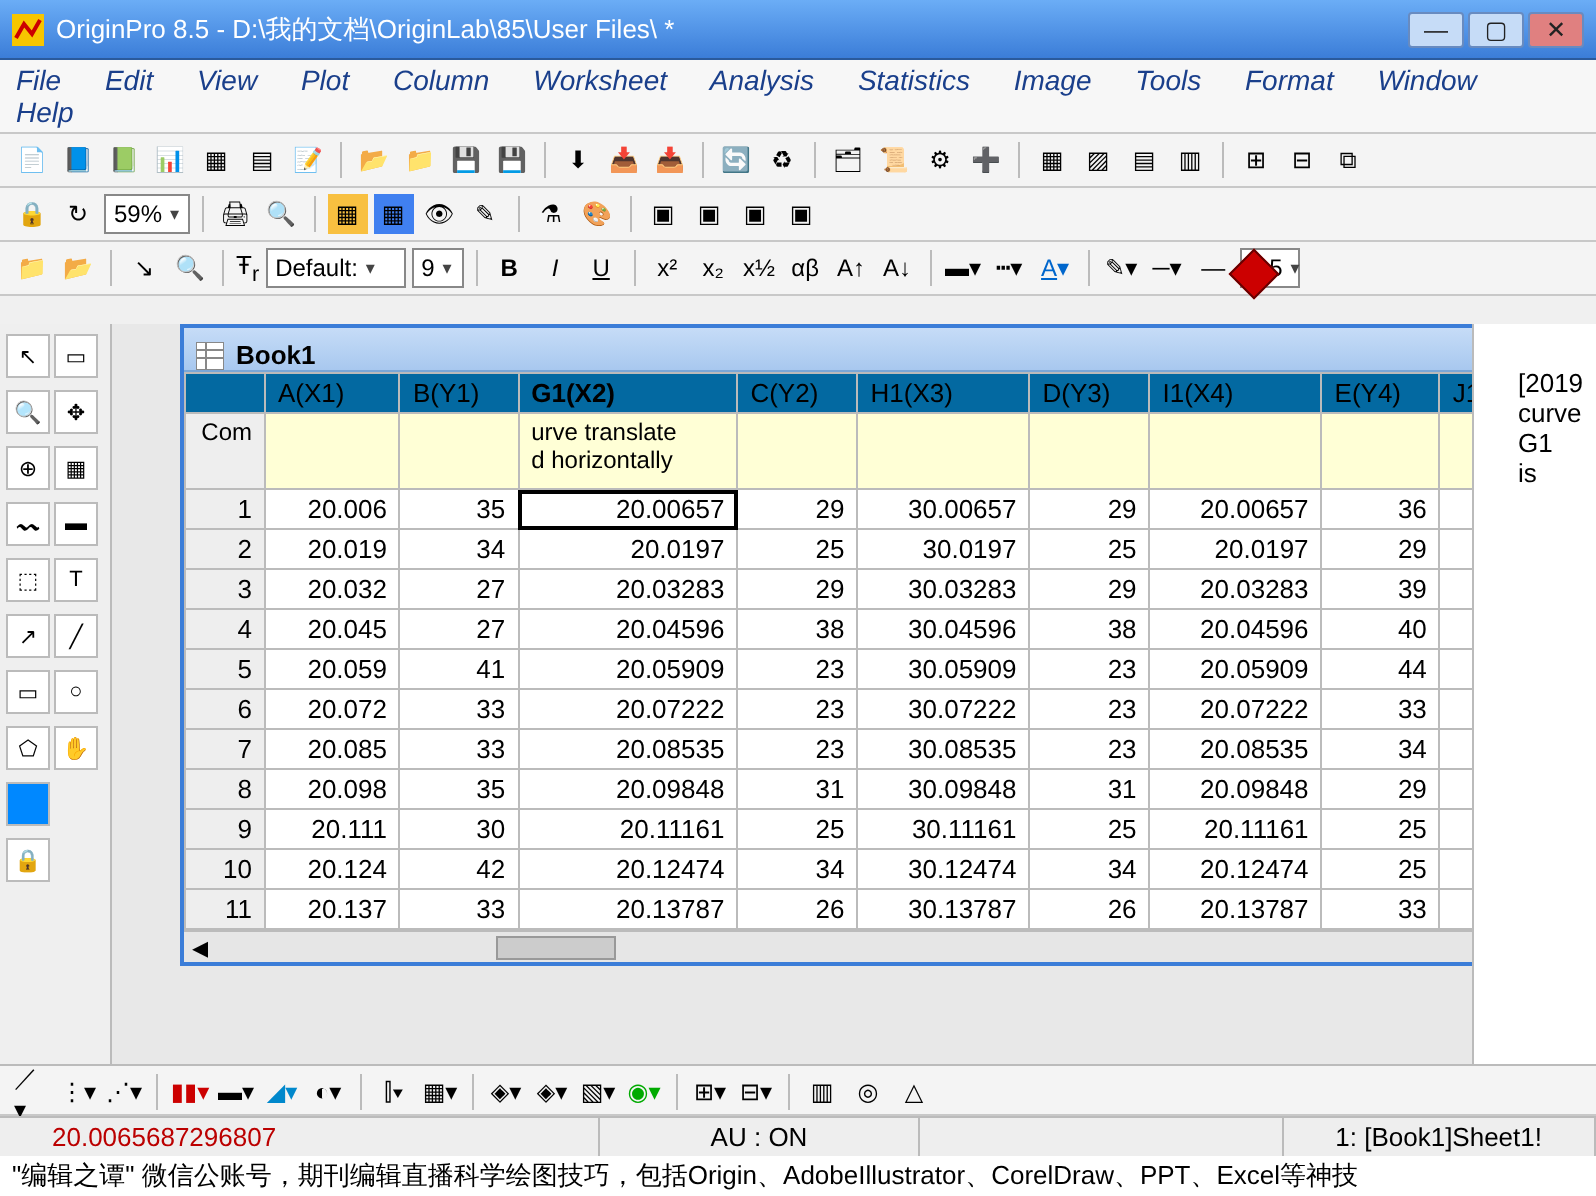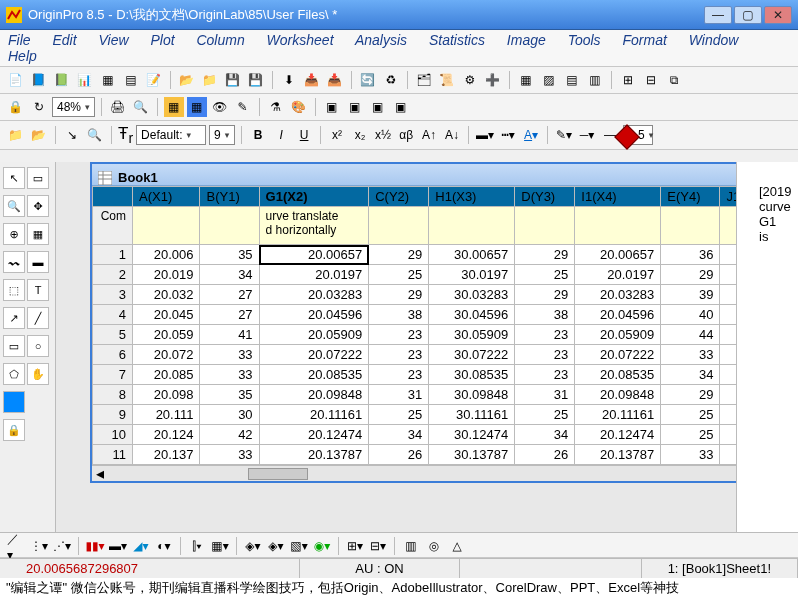--- a/index.html
+++ b/index.html
@@ -115,21 +115,21 @@
   <div class="tbtn">▥</div>
   <div class="sep"></div>
   <div class="tbtn">⊞</div>
   <div class="tbtn">⊟</div>
   <div class="tbtn">⧉</div>
 </div>
 
 <div class="toolbar">
   <div class="tbtn">🔒</div>
   <div class="tbtn">↻</div>
-  <div class="combo">48%</div>
+  <div class="combo">59%</div>
   <div class="sep"></div>
   <div class="tbtn">🖨</div>
   <div class="tbtn">🔍</div>
   <div class="sep"></div>
   <div class="tbtn" style="background:#f8c040">▦</div>
   <div class="tbtn" style="background:#4080f0">▦</div>
   <div class="tbtn">👁</div>
   <div class="tbtn">✎</div>
   <div class="sep"></div>
   <div class="tbtn">⚗</div>
@@ -141,21 +141,21 @@
   <div class="tbtn">▣</div>
 </div>
 
 <div class="toolbar">
   <div class="tbtn">📁</div>
   <div class="tbtn">📂</div>
   <div class="sep"></div>
   <div class="tbtn">↘</div>
   <div class="tbtn">🔍</div>
   <div class="sep"></div>
-  <span style="font-size:17px">Ŧ<sub>r</sub></span>
+  <span style="font-size:13px">Ŧ<sub>r</sub></span>
   <div class="combo" style="width:70px">Default:</div>
   <div class="combo" style="width:26px">9</div>
   <div class="sep"></div>
   <div class="tbtn">
       <b>B</b>
     </div>
   <div class="tbtn">
       <i>I</i>
     </div>
   <div class="tbtn">

